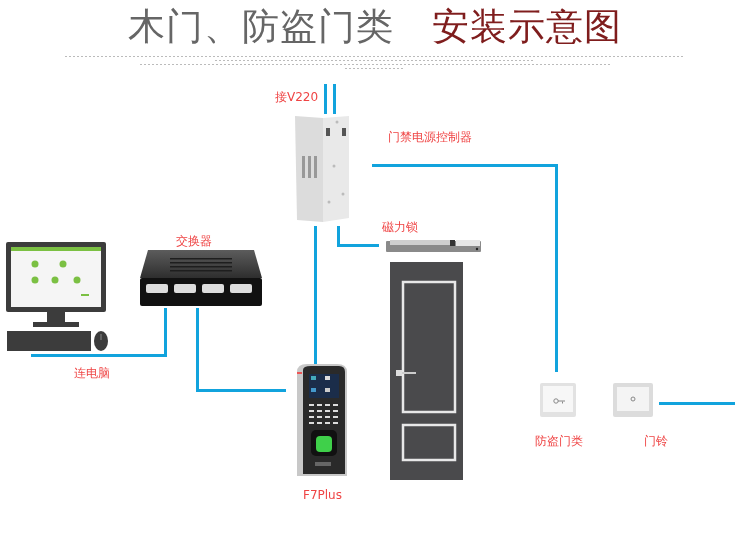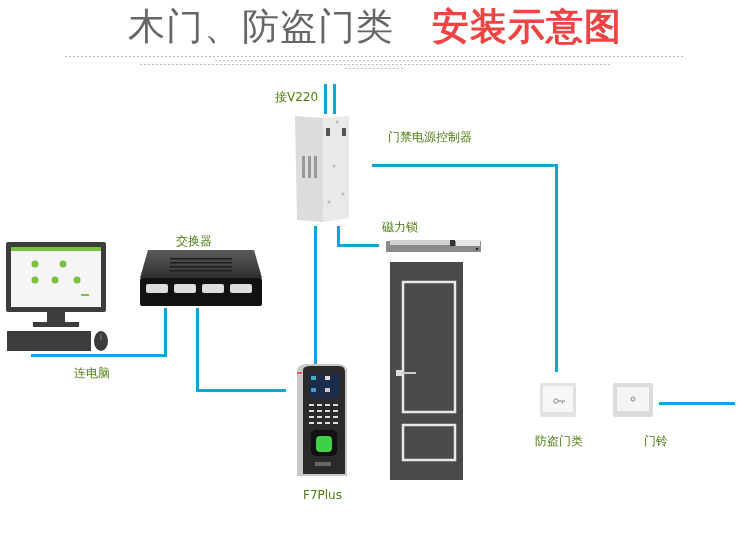--- a/index.html
+++ b/index.html
@@ -1,24 +1,24 @@
 <!DOCTYPE html>
 <html><head>
 <meta charset="utf-8">
 <style>
   html, body { margin: 0; padding: 0; background: #ffffff; }
   body { width: 750px; height: 544px; position: relative; overflow: hidden;
          font-family: "DejaVu Sans", "Liberation Sans", sans-serif; color: #333; }
   .abs { position: absolute; }
   .title { left: 0; top: 2px; width: 750px; text-align: center; font-size: 37px; letter-spacing: 1px; color: #555; white-space: nowrap; }
   .title .light { font-weight: 300; color: #666; text-align: right; }
-  .title .bold { font-weight: bold; color: #ef4444; margin-left: 25px; }
+  .title .bold { font-weight: normal; color: #7f1d1d; margin-left: 25px; }
   .subline { left: 0; width: 750px; height: 1px; }
   .subline span { display: block; margin: 0 auto; height: 1px; background: repeating-linear-gradient(90deg, #bbb 0 2px, transparent 2px 4px); }
-  .label { font-size: 12px; color: #4d7c0f; white-space: nowrap; }
+  .label { font-size: 12px; color: #ef4444; white-space: nowrap; }
   .wire { position: absolute; background: #11a3dd; }
   svg { position: absolute; overflow: visible; }
 </style>
 </head>
 <body>
 
 <div class="abs title">
   <span class="light">木门、防盗门类</span>
   <span class="bold">安装示意图</span>
 </div>

